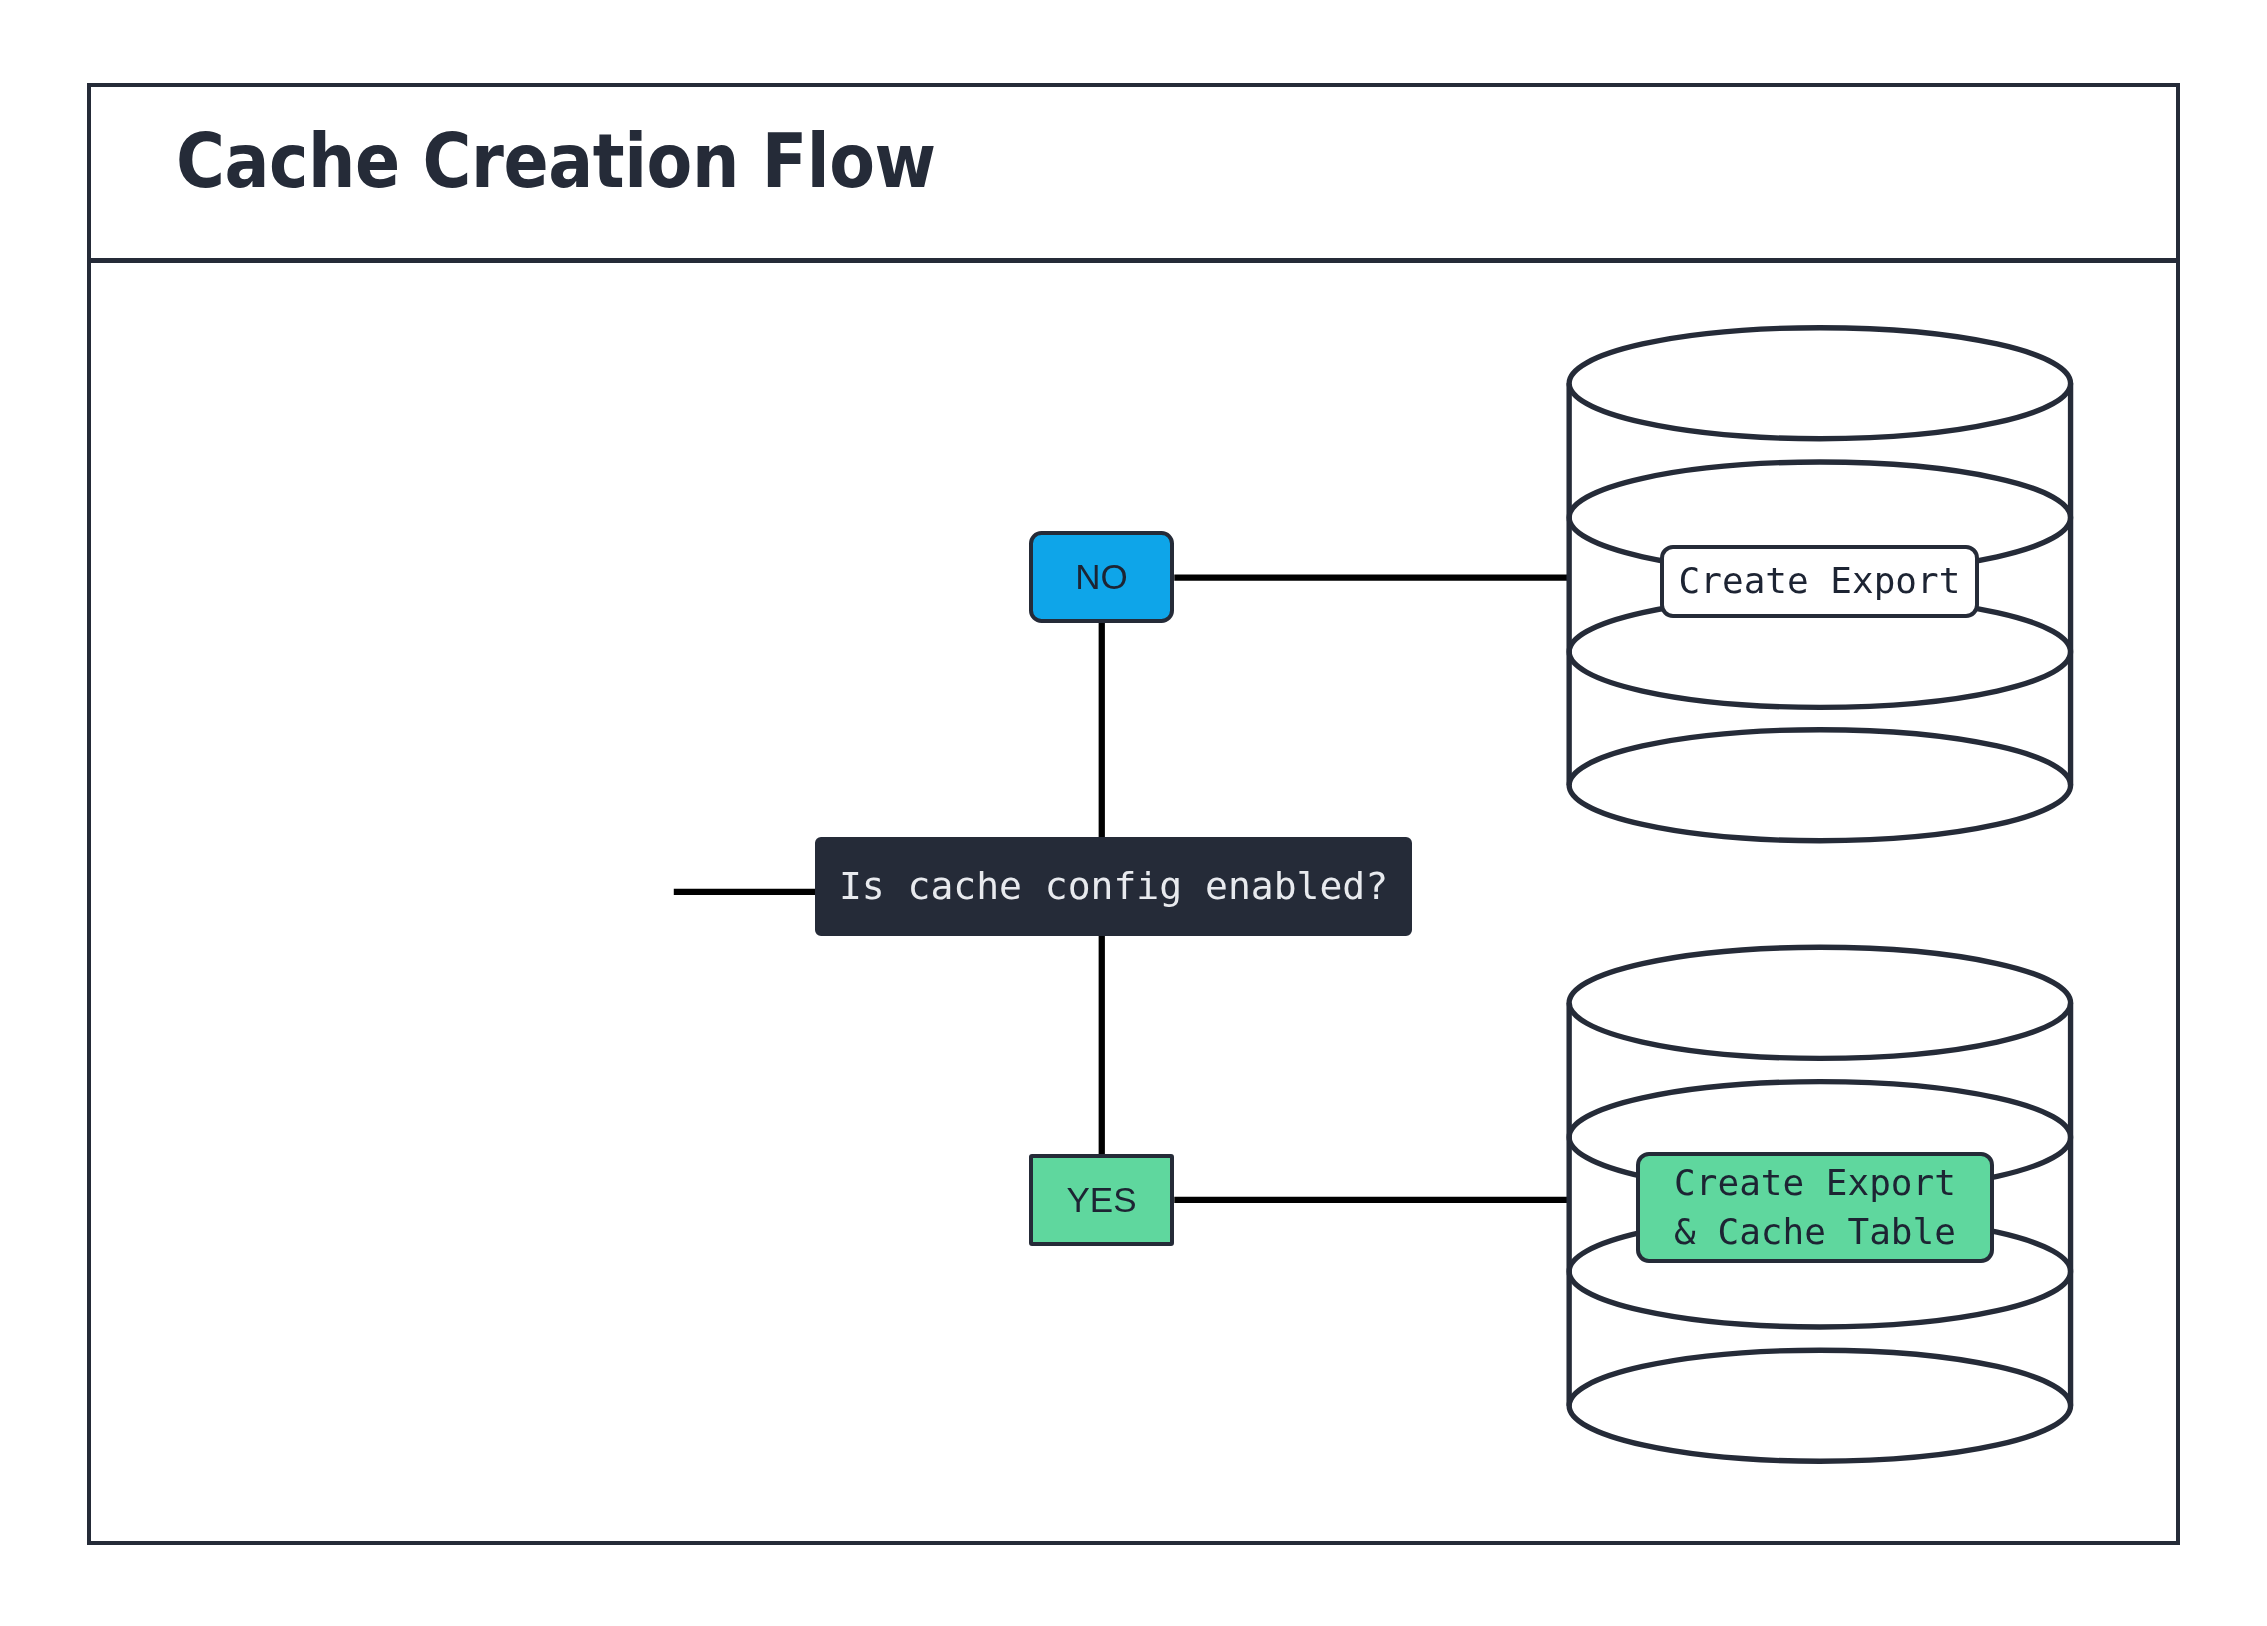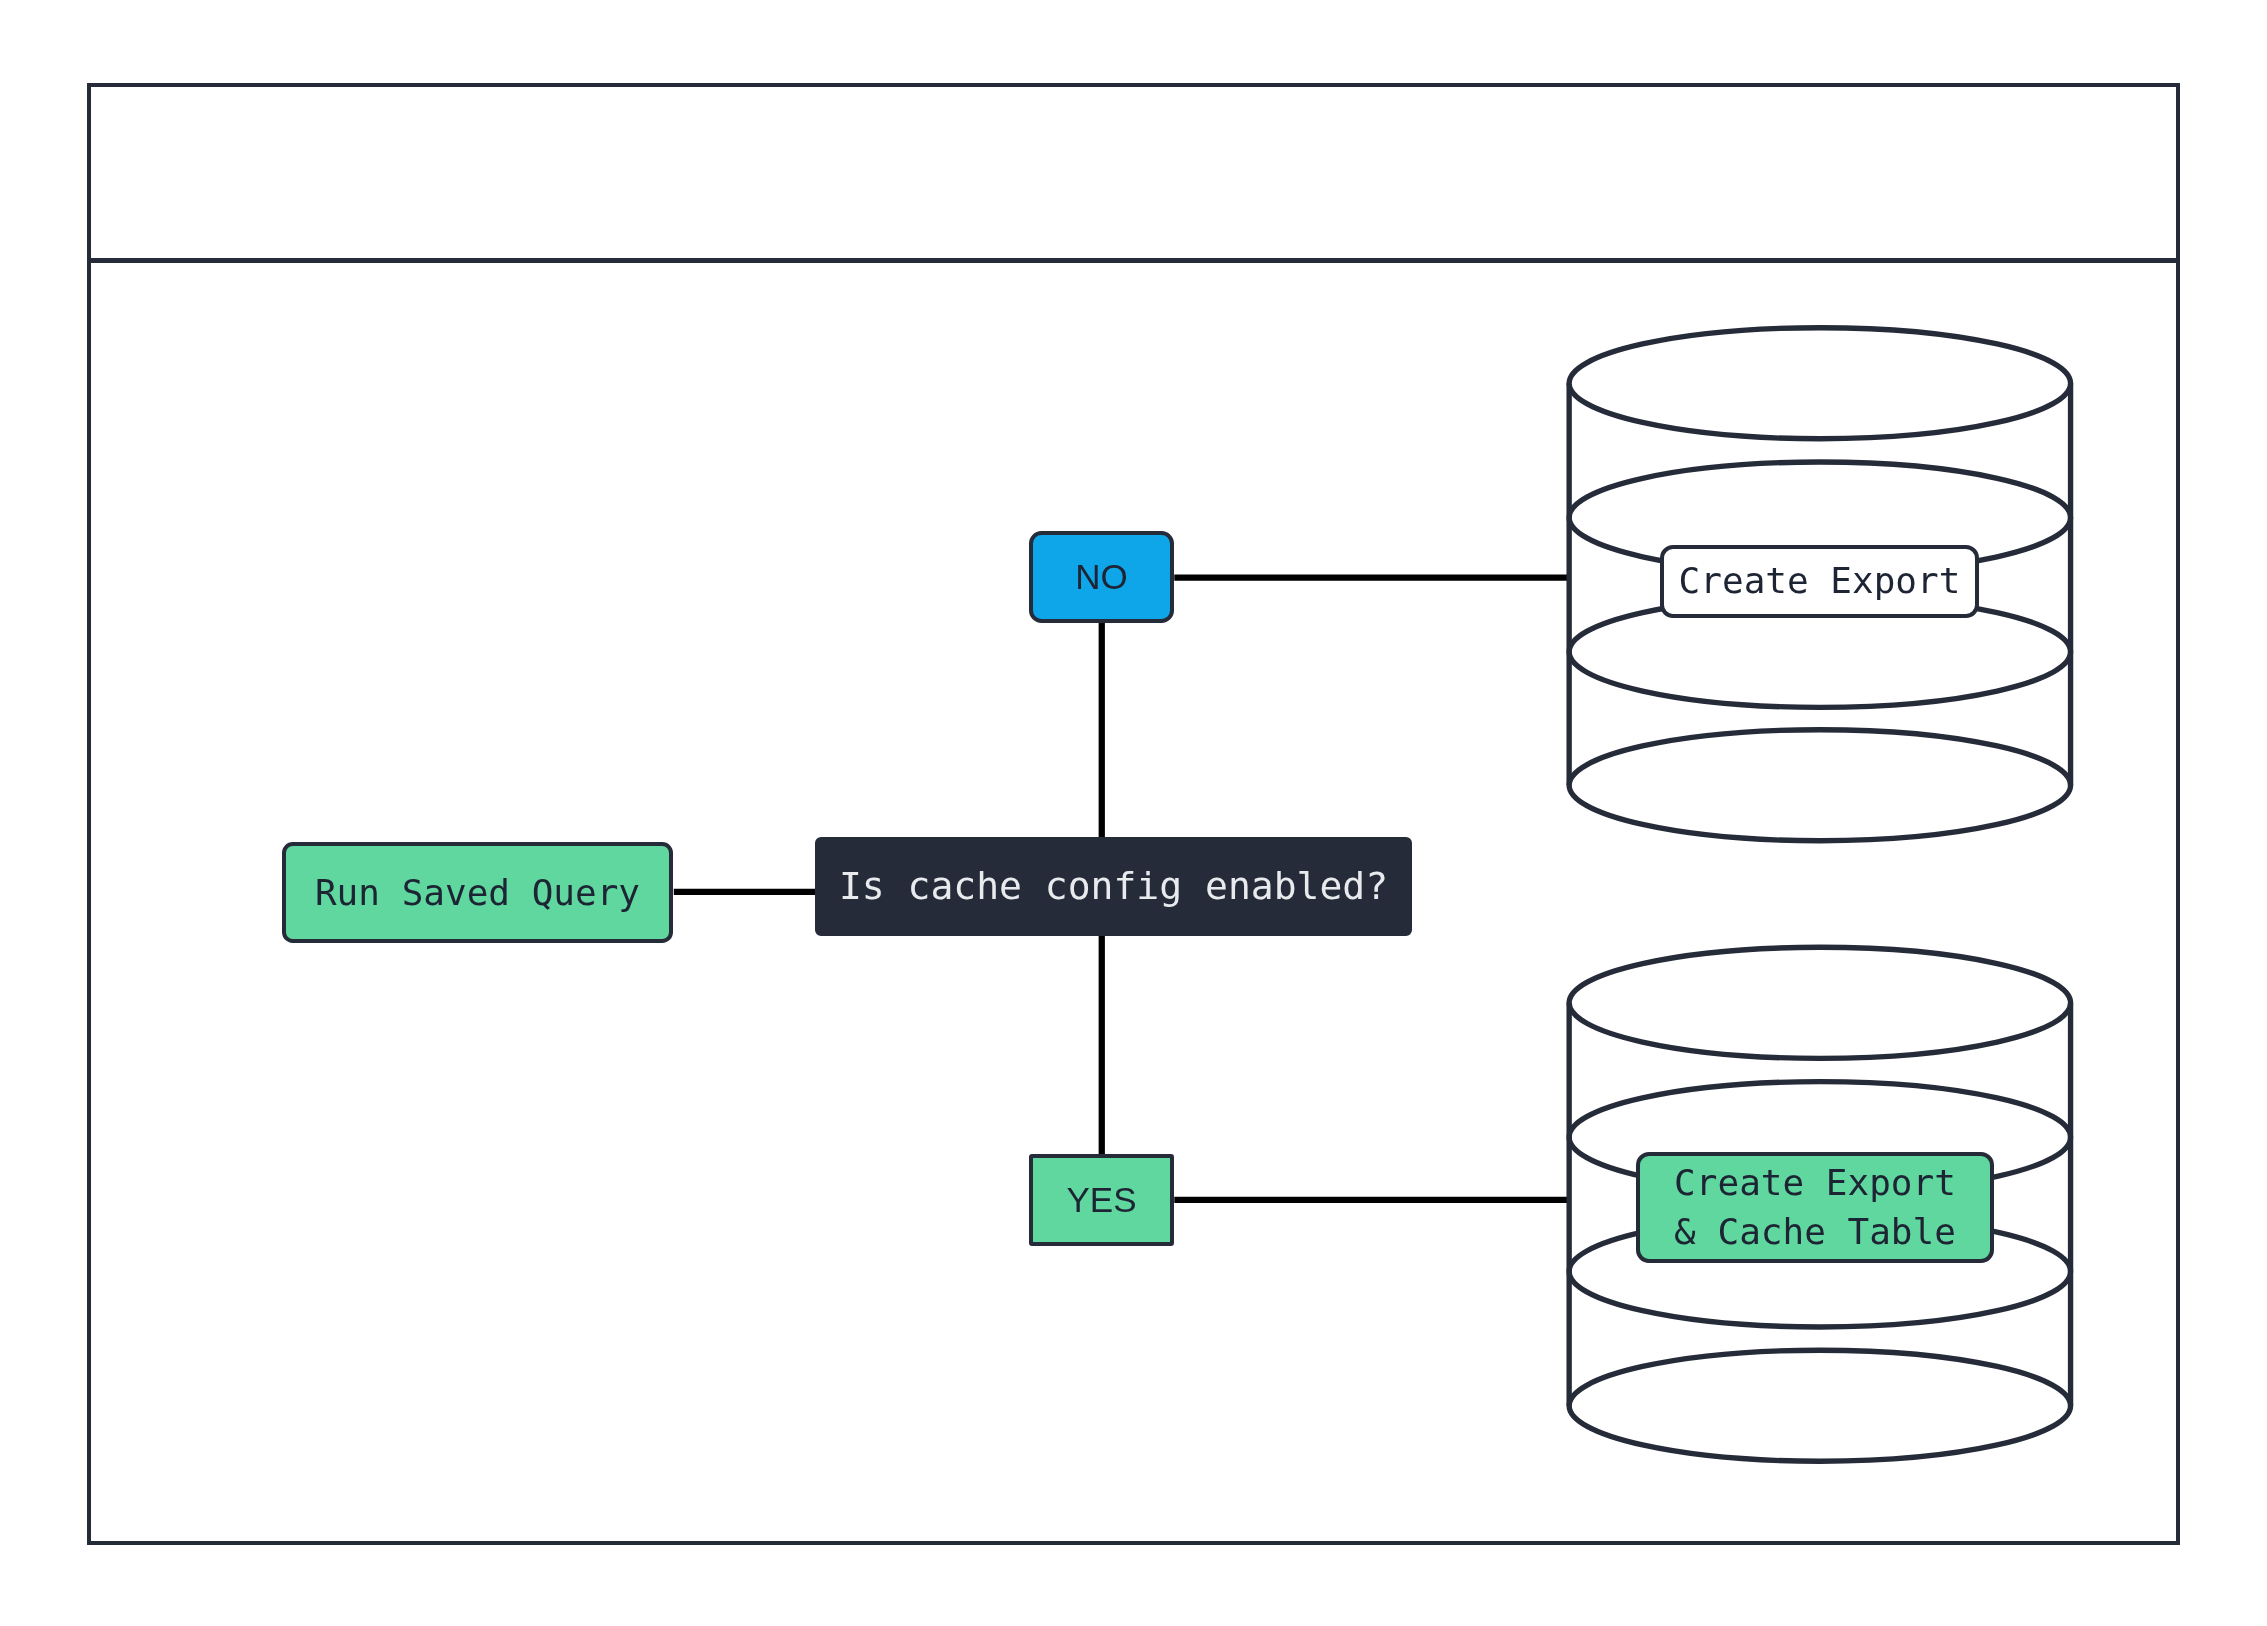--- a/index.html
+++ b/index.html
@@ -163,20 +163,21 @@
     background: #5fd79e;
   }
 </style>
 </head>
 <body>
 
 <div id="canvas">
 
   <div class="frame"></div>
   <div class="frame-divider"></div>
+  <div class="diagram-title">Cache Creation Flow</div>
 
   <svg class="layer" viewBox="0 0 2532 1816" xmlns="http://www.w3.org/2000/svg">
     <g stroke="#000000" stroke-width="7" fill="none" stroke-linecap="butt">
 
       <line x1="752" y1="996" x2="912" y2="996"></line>
 
       <line x1="1230" y1="935" x2="1230" y2="694"></line>
 
       <line x1="1230" y1="1045" x2="1230" y2="1290"></line>
 
@@ -202,21 +203,20 @@
         <line x1="1752" y1="1120" x2="1752" y2="1570" fill="none"></line>
         <line x1="2312" y1="1120" x2="2312" y2="1570" fill="none"></line>
         <ellipse cx="2032" cy="1120" rx="280" ry="62" fill="#ffffff"></ellipse>
         <ellipse cx="2032" cy="1270" rx="280" ry="62" fill="none"></ellipse>
         <ellipse cx="2032" cy="1420" rx="280" ry="62" fill="none"></ellipse>
         <ellipse cx="2032" cy="1570" rx="280" ry="62" fill="none"></ellipse>
       </g>
     </g>
   </svg>
 
-  <div id="node-run-saved-query" class="node node-green">Run Saved Query</div>
 
   <div id="node-decision" class="node node-dark">Is cache config enabled?</div>
 
   <div id="node-no" class="node node-white">NO</div>
 
   <div id="node-yes" class="node node-green">YES</div>
 
   <div id="label-create-export" class="cyl-label">Create Export</div>
 
   <div id="label-create-export-cache" class="cyl-label">Create Export

